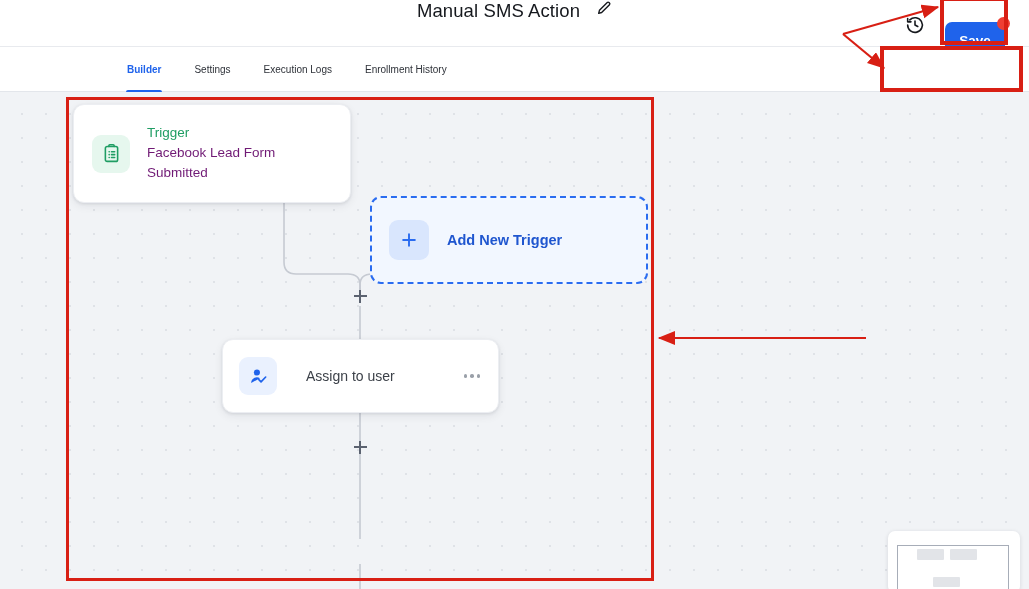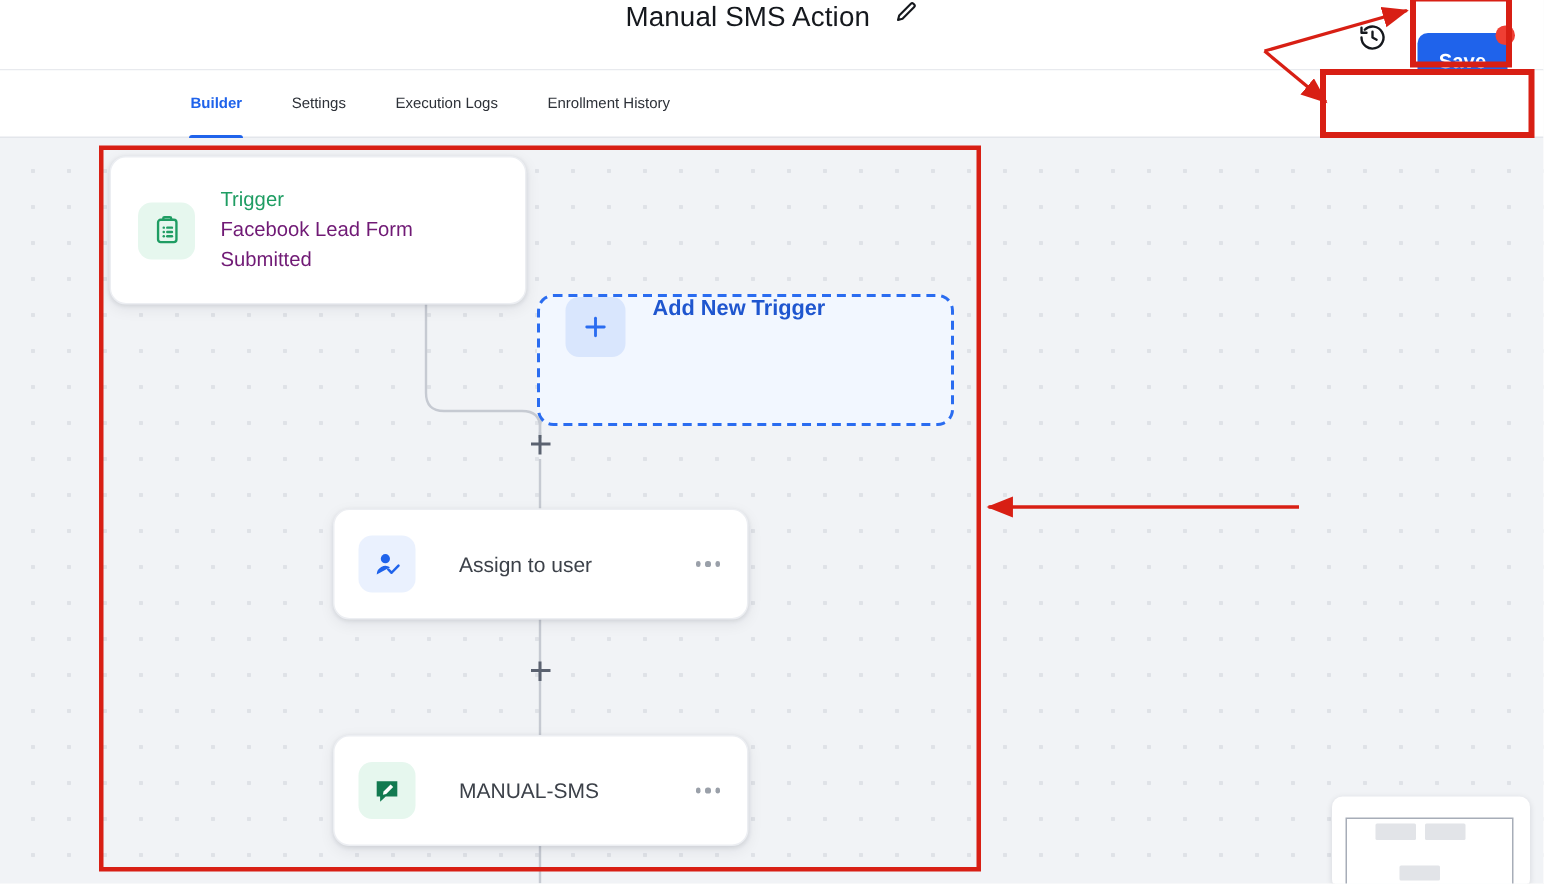--- a/index.html
+++ b/index.html
@@ -111,23 +111,23 @@
     display: flex; align-items: center; justify-content: center; flex: 0 0 38px;
   }
   .icon-green-light { background: #e6f7ee; }
   .icon-green-solid { background: #e6f7ee; }
   .icon-blue-light { background: #eaf1fe; }
   .trig-text { display: flex; flex-direction: column; gap: 3px; }
   .trig-kind { font-size: 13.5px; color: #1f9d63; font-weight: 500; }
   .trig-name { font-size: 13.5px; color: #701a75; line-height: 1.45; max-width: 172px; }
 
   .add-trigger {
-    position: absolute; left: 358px; top: 104px; width: 278px; height: 88px;
+    position: absolute; left: 370px; top: 104px; width: 278px; height: 88px;
     background: #f2f7ff; border: 2px dashed #2a6cf0; border-radius: 11px;
-    display: flex; padding: 0 17px; gap: 18px; cursor: pointer;
+    display: flex; align-items: center; padding: 0 17px; gap: 18px; cursor: pointer;
   }
   .add-trigger .icon-box { width: 40px; height: 40px; flex: 0 0 40px; background: #d9e6fd; border-radius: 9px;}
   .add-trigger-label { font-size: 14.5px; color: #1f56cf; font-weight: 700; white-space: nowrap; }
 
   .node-action {
     left: 222px; top: 247px; width: 277px; height: 74px;
     display: flex; align-items: center; padding: 0 16px; gap: 29px;
   }
   .node-action.second { top: 398px; }
   .act-label { font-size: 14px; color: #3c4149; flex: 1; }
@@ -277,34 +277,20 @@
       <div class="act-label">Assign to user</div>
       <div class="dots">
           <i></i>
           <i></i>
           <i></i>
         </div>
     </div>
 
     <div class="plus-hit" style="left:350px; top:345px;"></div>
 
-    <div class="node node-action second">
-      <div class="icon-box icon-green-solid">
-        <svg width="22" height="22" viewBox="0 0 24 24" fill="none">
-          <path d="M4.5 5.2h15v11.2h-8.4L7 20.2v-3.8H4.5z" fill="#127a50"></path>
-          <path d="M14.6 7.6l1.9 1.9-5.1 5.1-2.4.5.5-2.4z" fill="#ffffff"></path>
-        </svg>
-      </div>
-      <div class="act-label">MANUAL-SMS</div>
-      <div class="dots">
-          <i></i>
-          <i></i>
-          <i></i>
-        </div>
-    </div>
 
     <div class="minimap">
       <div class="mm-frame">
         <div class="mm-blk" style="left:19px;  top:3px;  width:27px; height:11px;"></div>
         <div class="mm-blk" style="left:52px;  top:3px;  width:27px; height:11px;"></div>
         <div class="mm-blk" style="left:35px;  top:31px; width:27px; height:10px;"></div>
       </div>
     </div>
   </div>
 

